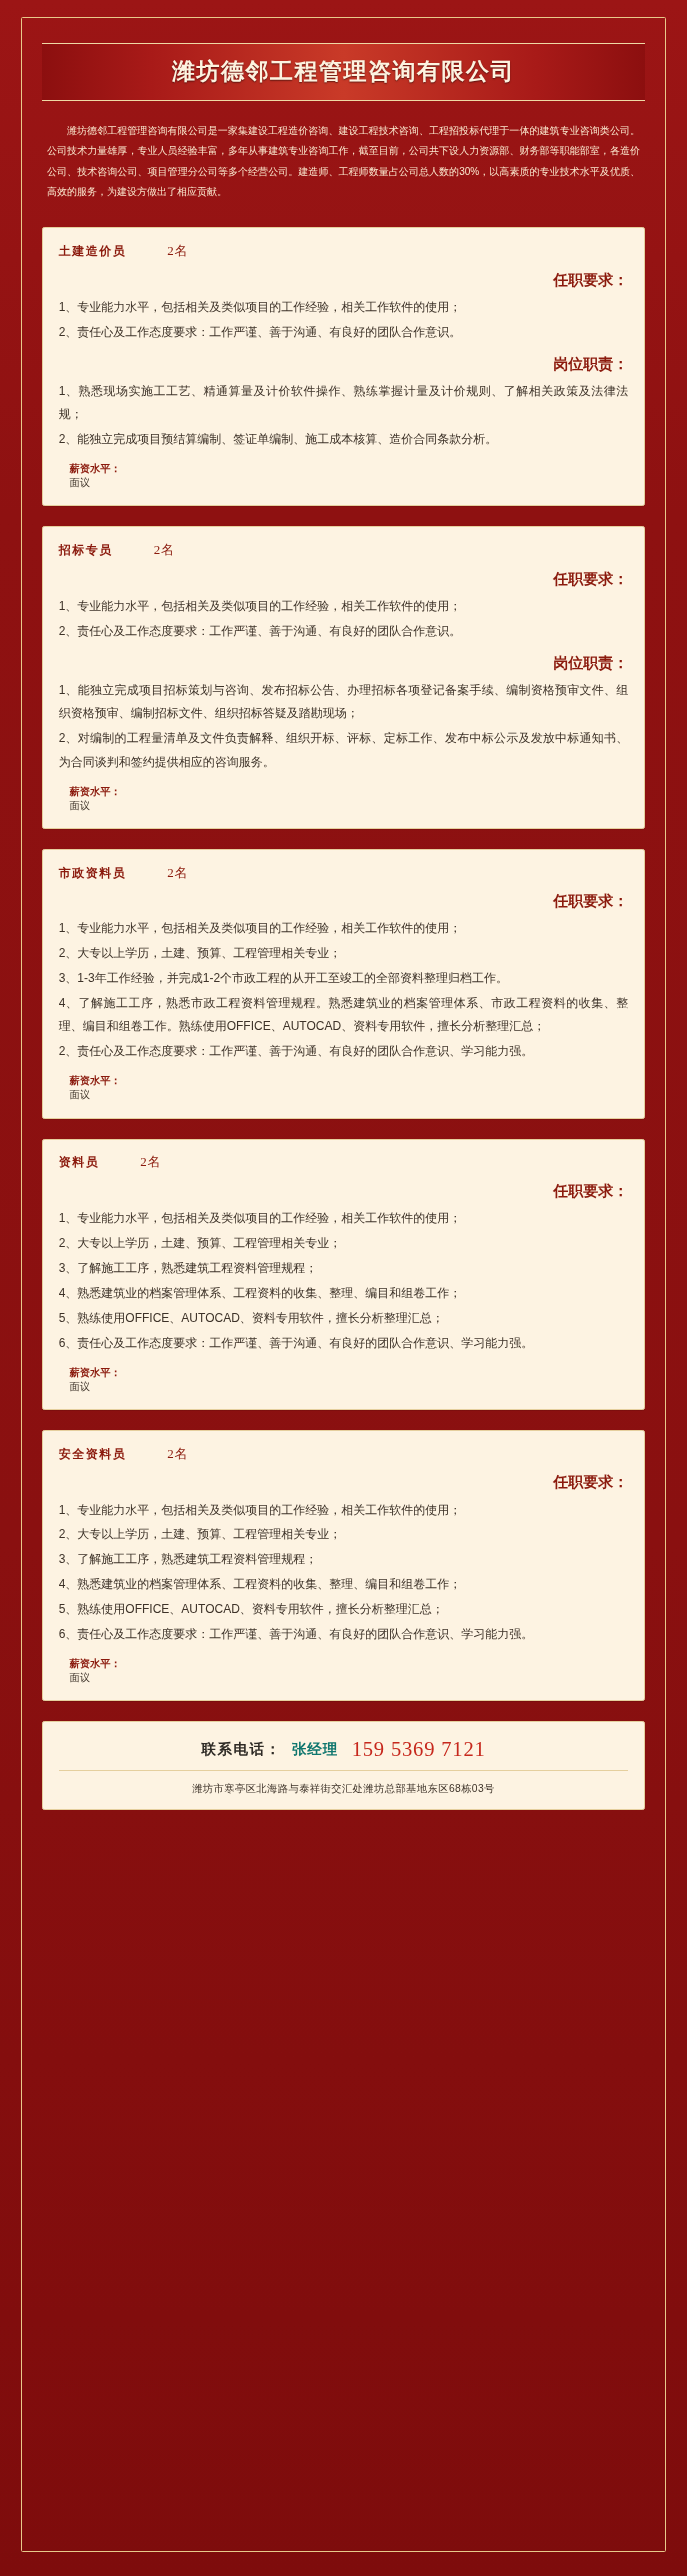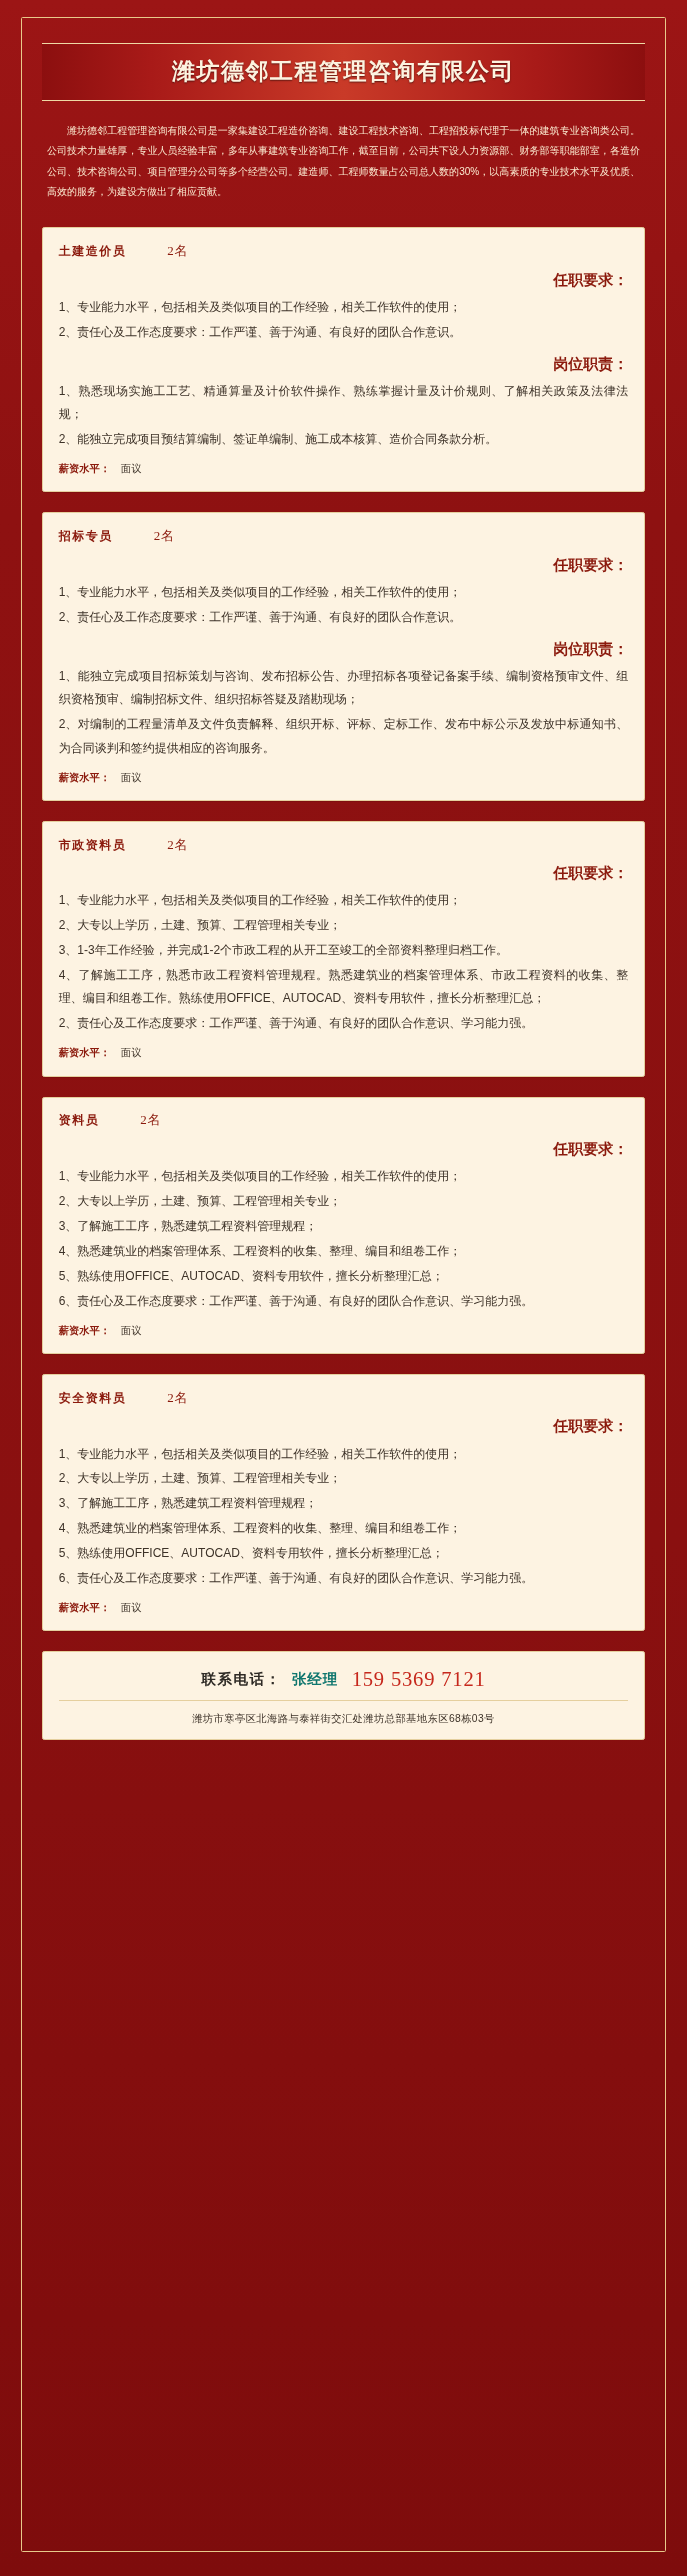--- a/index.html
+++ b/index.html
@@ -103,20 +103,21 @@
     font-size: 12px;
     color: #3d3228;
     line-height: 1.95;
     margin-bottom: 1.5px;
     text-align: justify;
   }
   .salary-row {
     display: flex;
     align-items: baseline;
     margin-top: 10.7px;
+    flex-direction: column;
   }
   .salary-label {
     font-weight: bold;
     font-size: 10.3px;
     color: #8b1a0d;
   }
   .salary-value {
     font-size: 10.3px;
     color: #3d3228;
     margin-left: 10.7px;

